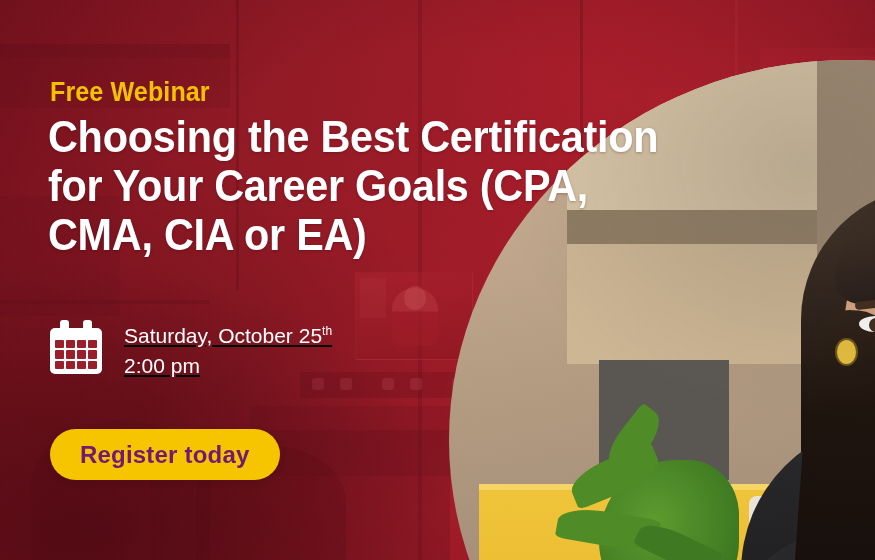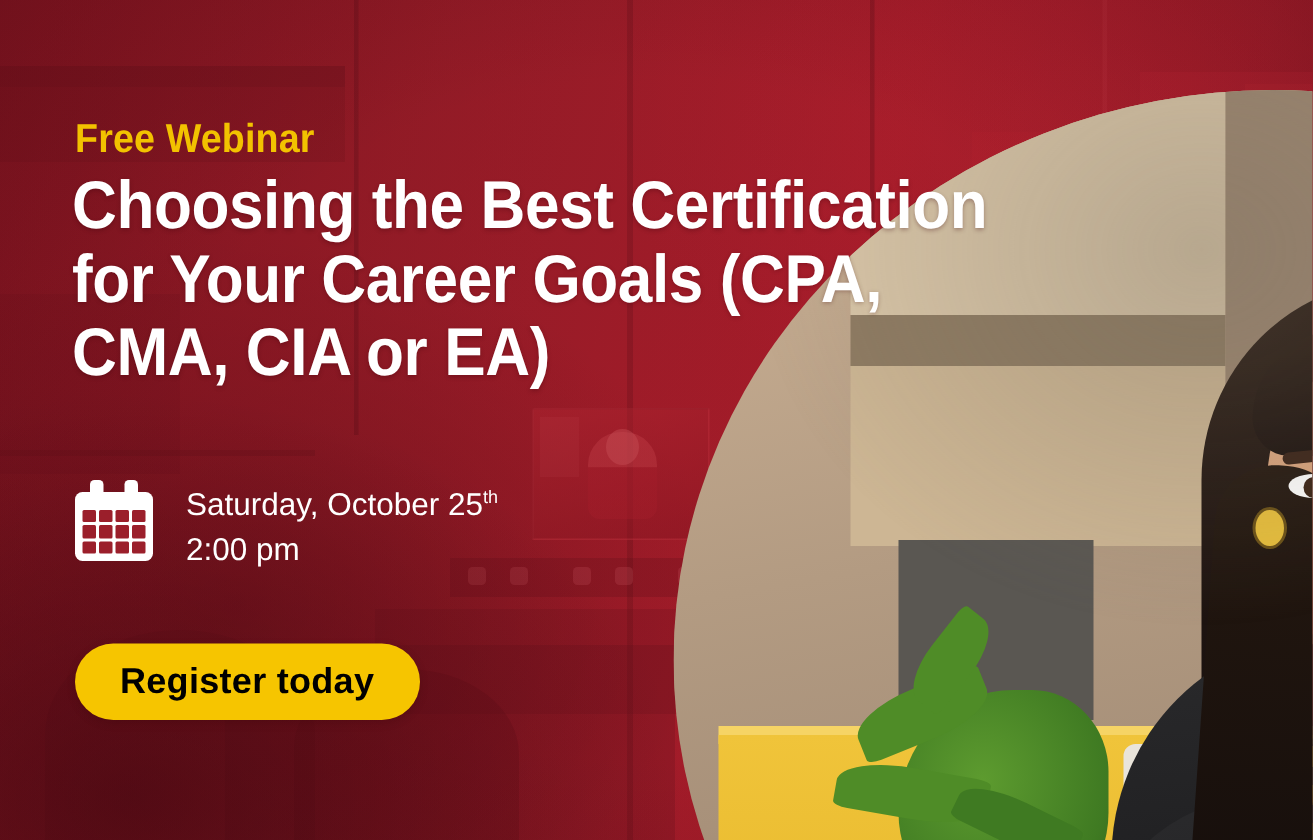--- a/index.html
+++ b/index.html
@@ -217,21 +217,21 @@
     font-weight:bold; font-size:45px; line-height:49px;
     color:#ffffff; letter-spacing:-0.3px;
     font-stretch:condensed;
     transform:scaleX(.92); transform-origin:left top;
     text-shadow:0 1px 3px rgba(60,4,12,.30);
   }
   .headline .ln { display:block; white-space:nowrap; }
 
   .datarow {
     position:absolute; left:50px; top:316px;
-    display:flex; align-items:flex-start; gap:22px;
+    display:flex; align-items:flex-start; gap:22px;text-decoration:underline;
   }
   .cal-icon { width:52px; height:54px; position:relative; flex:0 0 auto; margin-top:4px; }
   .cal-body {
     position:absolute; left:0; top:8px; width:52px; height:46px;
     background:#ffffff; border-radius:5px;
   }
   .cal-tab { position:absolute; top:0; width:9px; height:14px; background:#ffffff; border-radius:3px; }
   .cal-tab.t1{ left:10px; } .cal-tab.t2{ left:33px; }
   .cal-grid {
     position:absolute; left:5px; top:20px; width:42px; height:29px;
@@ -246,21 +246,21 @@
     font-size:21px; line-height:30px; font-weight:normal;
   }
   .datetext sup { font-size:12px; vertical-align:super; }
   .dt-line { display:block; white-space:nowrap; }
 
   .cta {
     position:absolute; left:50px; top:429px;
     display:inline-flex; align-items:center; justify-content:center;
     min-width:194px; height:51px; padding:0 30px;
     background:#F6C500; border:none; border-radius:26px;
-    color:#000000;
+    color:#701a75;
     font-family:"Liberation Sans Narrow","Liberation Sans", sans-serif;
     font-weight:bold; font-size:24px; letter-spacing:.2px;
     font-stretch:condensed;
     cursor:pointer;
     box-shadow:0 2px 6px rgba(50,4,10,.22);
   }
 </style>
 </head>
 <body>
 

